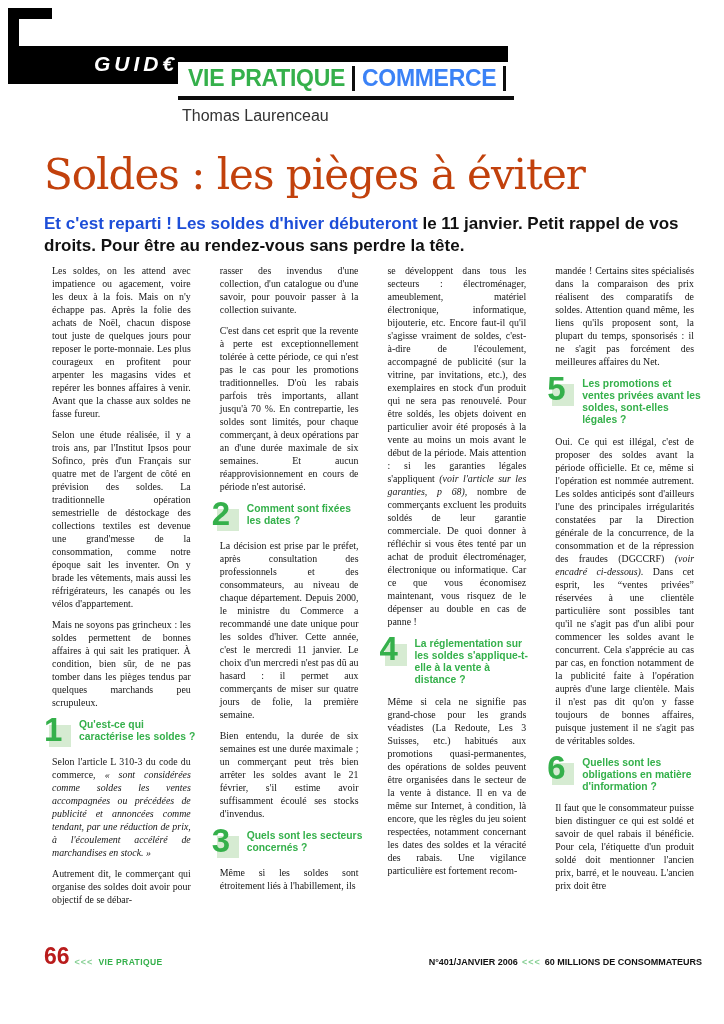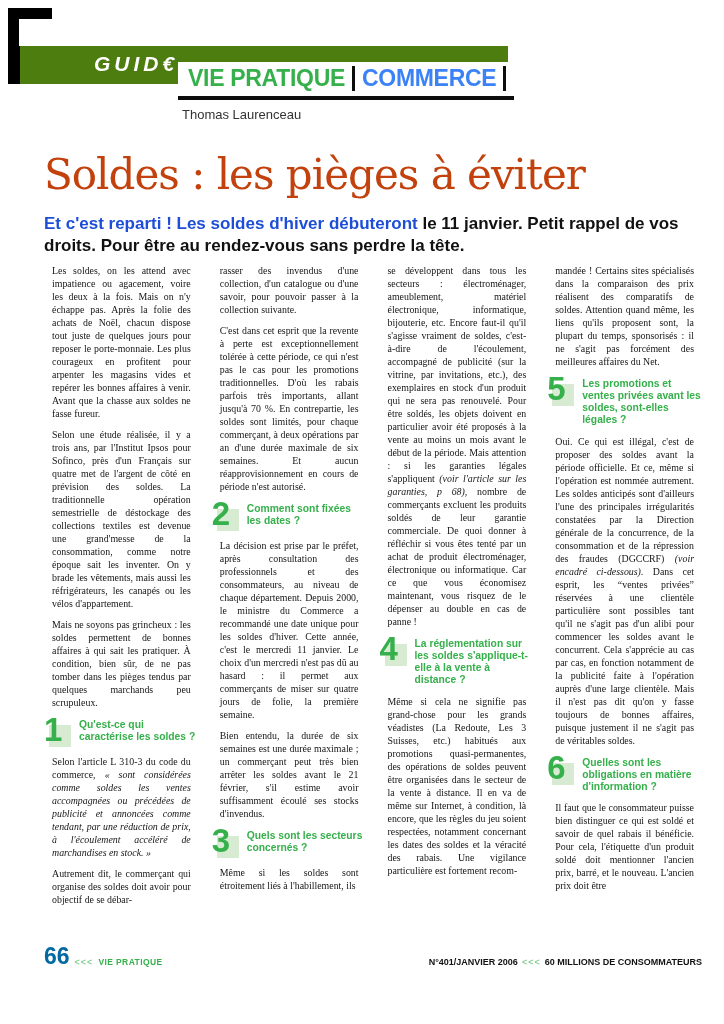--- a/index.html
+++ b/index.html
@@ -5,29 +5,29 @@
   html,body{margin:0;padding:0;background:#ffffff;}
   .page{position:relative;width:724px;height:1024px;background:#ffffff;overflow:hidden;
         font-family:"Liberation Sans",sans-serif;color:#1a1a1a;}
 
   
   .crop-h{position:absolute;left:8px;top:8px;width:44px;height:11px;background:#000;}
   .crop-v{position:absolute;left:8px;top:8px;width:11px;height:44px;background:#000;}
   .band-stub{position:absolute;left:8px;top:46px;width:12px;height:38px;background:#000;}
 
   
-  .guide-band{position:absolute;left:20px;top:46px;width:488px;height:38px;background:#4d7c0f;}
+  .guide-band{position:absolute;left:20px;top:46px;width:488px;height:38px;background:#000000;}
   .guide-label{position:absolute;left:74px;top:6px;color:#ffffff;font-style:italic;font-weight:bold;
                font-size:21px;letter-spacing:4px;}
   .section-box{position:absolute;left:178px;top:62px;background:#ffffff;padding:3px 8px 4px 10px;
                border-bottom:4px solid #0d0d0d;display:flex;align-items:center;gap:7px;}
   .section-primary{color:#35b04b;font-weight:bold;font-size:23px;letter-spacing:-0.3px;}
   .vbar{width:3px;height:25px;background:#0d0d0d;}
   .section-secondary{color:#3b82f6;font-weight:bold;font-size:23px;letter-spacing:-0.3px;}
-  .byline{position:absolute;left:182px;top:107px;font-size:13px;color:#333;}
+  .byline{position:absolute;left:182px;top:107px;font-size:16px;color:#333;}
 
   
   .headline{position:absolute;left:44px;top:122px;font-family:"DejaVu Serif",serif;font-weight:normal;
             font-size:42px;letter-spacing:-1px;white-space:nowrap;color:#c2410c;}
   .standfirst{position:absolute;left:44px;top:196px;width:652px;font-weight:bold;font-size:17px;
               line-height:1.32;color:#111;}
   .standfirst .hl{color:#1d4ed8;}
 
   
   .cols{position:absolute;left:44px;top:256px;width:658px;display:flex;gap:13px;}
@@ -39,21 +39,21 @@
   .sec-head{display:flex;gap:5px;margin:8px 0 5px 0;}
   .sec-num{position:relative;width:30px;height:30px;flex:none;}
   .sq{position:absolute;right:3px;bottom:0;width:22px;height:22px;background:#d6ebd2;}
   .n{position:absolute;left:0;top:-4px;font-size:33px;font-weight:bold;color:#35b04b;line-height:1;}
   .sec-title{font-weight:bold;color:#35b04b;font-size:10.3px;line-height:1.18;padding-top:2px;}
 
   
   .footer{position:absolute;left:44px;top:946px;width:658px;display:flex;justify-content:space-between;
           align-items:flex-end;}
   .footer-left{display:flex;align-items:flex-end;gap:5px;}
-  .pagenum{color:#0369a1;font-weight:bold;font-size:23px;line-height:0.9;}
+  .pagenum{color:#b91c1c;font-weight:bold;font-size:23px;line-height:0.9;}
   .arrows{color:#86cf93;font-weight:bold;font-size:9px;letter-spacing:1px;}
   .f-label{color:#35b04b;font-weight:bold;font-size:8.5px;letter-spacing:0.4px;}
   .footer-right{font-weight:bold;font-size:9px;color:#111;display:flex;align-items:flex-end;gap:4px;}
 </style>
 </head>
 <body>
 
 <div class="page">
 
   <div class="crop-h"></div>

